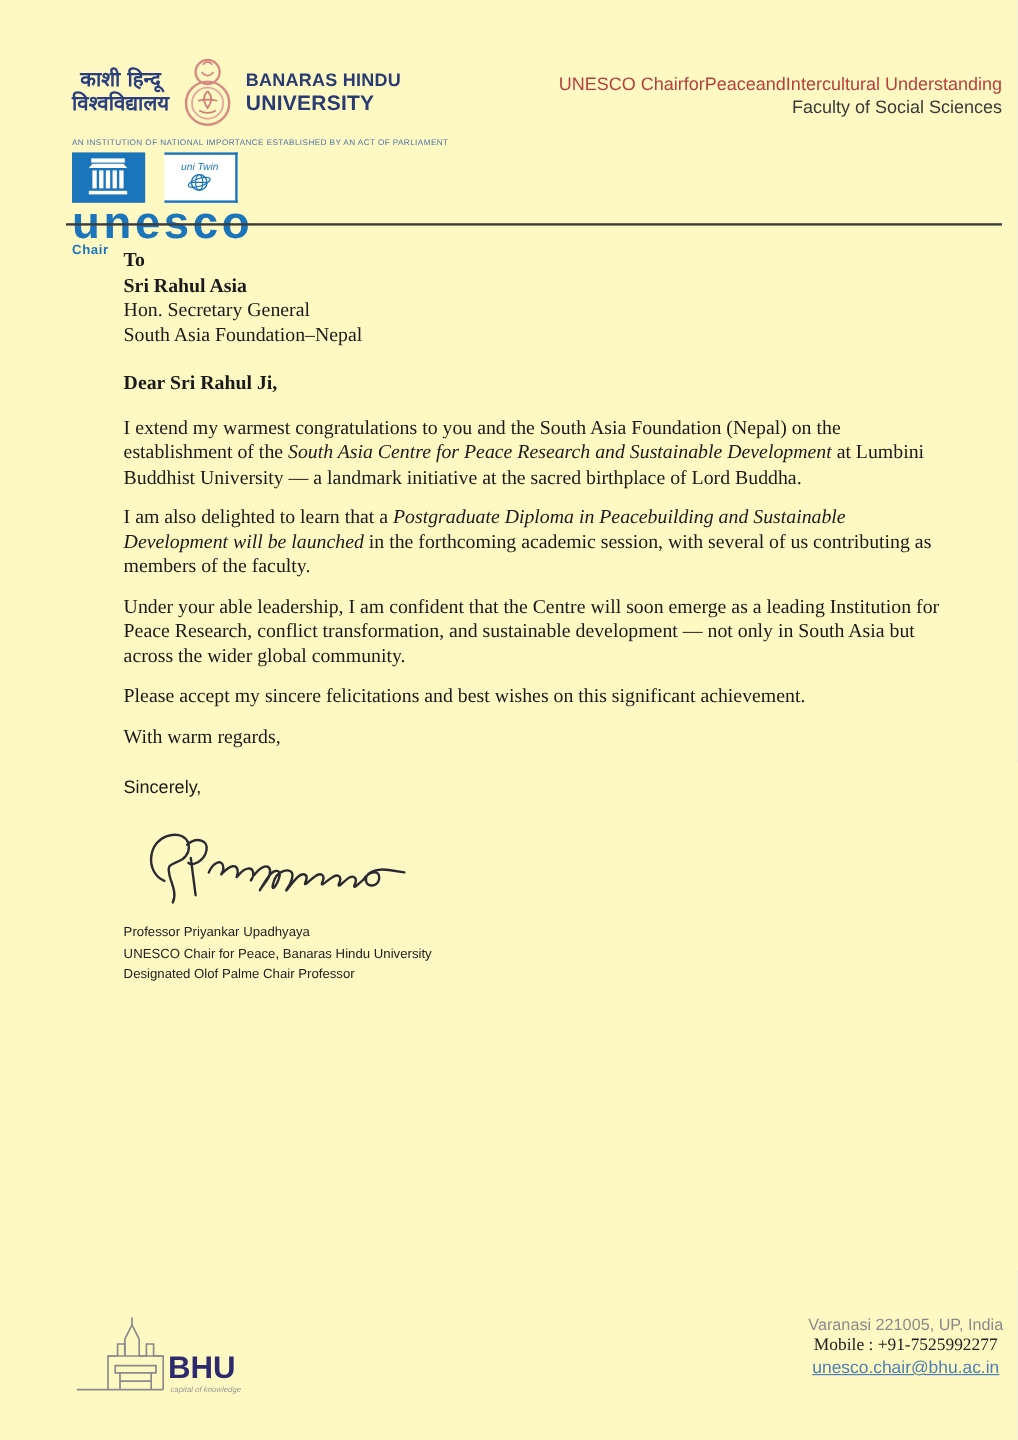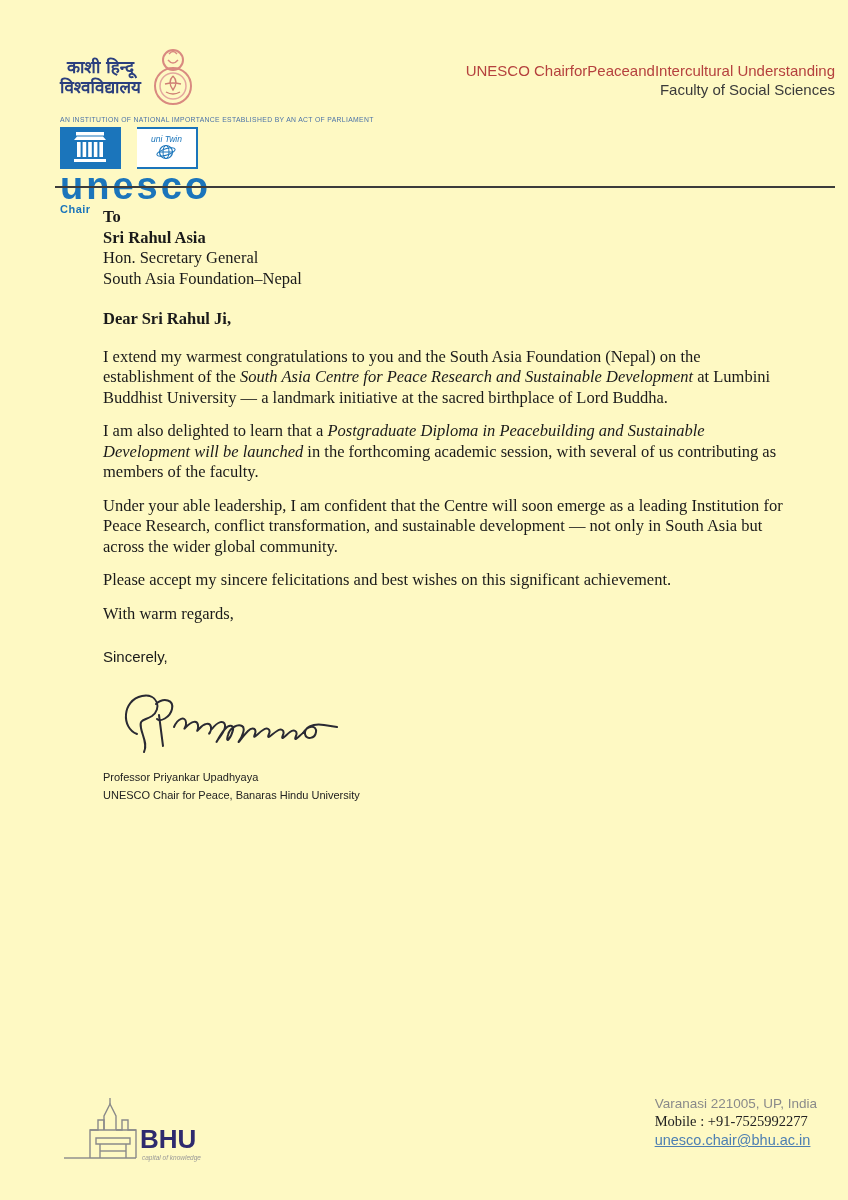--- a/index.html
+++ b/index.html
@@ -62,21 +62,21 @@
   .paras p { margin:0 0 13px 0; }
   .it { font-style:italic; }
   .regards { margin-top:9px; }
   .sincerely { margin-top:23px; font-family:"Liberation Sans", sans-serif; font-size:15px; }
   .signature { margin-top:14px; margin-left:8px; width:235px; height:76px; }
   .signer { margin-top:6px; font-family:"Liberation Sans", sans-serif;
             font-size:11px; line-height:17.5px; color:#222; }
 
   
   .ftr-left { position:absolute; left:62px; top:1096px; width:165px; }
-  .ftr-right { position:absolute; right:31px; top:1096px; text-align:left; }
+  .ftr-right { position:absolute; right:12px; top:1096px; text-align:center; }
   .ftr-addr { font-family:"Liberation Sans", sans-serif; font-size:13.5px; color:#8a8a8a; }
   .ftr-mob  { font-family:"Liberation Serif", serif; font-size:14.5px; color:#222; margin-top:2px; }
   .ftr-mail { font-family:"Liberation Sans", sans-serif; font-size:14.5px; color:#4d7fb2;
               text-decoration:underline; margin-top:2px; display:inline-block; }
 </style>
 </head>
 <body>
 
 <div class="page">
 
@@ -86,20 +86,24 @@
         <div>काशी हिन्दू</div>
         <div>विश्वविद्यालय</div>
       </div>
       <svg class="seal" viewBox="0 0 52 64">
         <circle cx="26" cy="14" r="10" fill="none" stroke="#d98a80" stroke-width="2"></circle>
         <circle cx="26" cy="40" r="18" fill="none" stroke="#d98a80" stroke-width="2"></circle>
         <circle cx="26" cy="40" r="13" fill="none" stroke="#e4a79e" stroke-width="1.5"></circle>
         <path d="M22,8 q4,-5 8,0 M21,14 q5,6 10,0" fill="none" stroke="#d98a80" stroke-width="1.4"></path>
         <path d="M26,30 q6,6 0,14 q-6,-8 0,-14 M18,38 q8,-2 16,0 M19,46 q7,4 14,0" fill="none" stroke="#cf7f74" stroke-width="1.4"></path>
       </svg>
+      <div class="eng-block">
+        <div class="l1">BANARAS HINDU</div>
+        <div class="l2">UNIVERSITY</div>
+      </div>
     </div>
     <div class="tagline">AN INSTITUTION OF NATIONAL IMPORTANCE ESTABLISHED BY AN ACT OF PARLIAMENT</div>
 
     <div class="unesco-block">
       <div class="unesco-squares">
         <div class="sq-blue">
           <svg width="40" height="34" viewBox="0 0 40 34">
             <rect x="6" y="1" width="28" height="3.5" fill="#ffffff"></rect>
             <path d="M4,9 L36,9 L33,5.5 L7,5.5 Z" fill="#ffffff"></path>
             <g fill="#ffffff">
@@ -161,20 +165,21 @@
         <path d="M48,33 L52,64"></path>
         <path d="M63,45 C67,36 74,34 75,40 C76,45 71,49 75,45 C81,39 86,38 87,43 C88,48 84,51 88,47 C93,41 99,40 100,45 C101,50 96,54 99,50"></path>
         <path d="M101,47 C107,39 113,38 114,43 C115,49 109,54 106,59 C104,63 109,53 114,47 C118,42 123,43 122,48 C120,56 114,63 117,53 C119,45 127,42 131,44 C135,46 131,55 128,59 C126,63 131,55 137,49 C141,45 146,46 144,52 C141,59 147,51 152,48 C156,45 160,47 158,52 C155,59 161,52 166,49 C170,46 174,48 172,53 C169,60 175,53 179,50 C183,47 187,49 185,54 C182,61 188,54 192,51"></path>
         <path d="M192,51 C197,43 206,43 205,50 C204,57 195,58 194,52 C193,46 201,41 213,43 L226,45"></path>
       </g>
     </svg>
 
     <div class="signer">
       <div>Professor Priyankar Upadhyaya</div>
       <div>UNESCO Chair for Peace, Banaras Hindu University</div>
+      <div>Designated Olof Palme Chair Professor</div>
     </div>
   </div>
 
   <div class="ftr-left">
     <svg width="165" height="72" viewBox="0 0 165 72">
       <g fill="none" stroke="#8a8a8a" stroke-width="1.4">
         <path d="M2,62 L28,62"></path>
         <path d="M28,62 L28,34 L36,34 L36,24 L42,24 L42,34"></path>
         <path d="M42,34 L42,20 L48,8 L54,20 L54,34"></path>
         <path d="M48,8 L48,2"></path>

